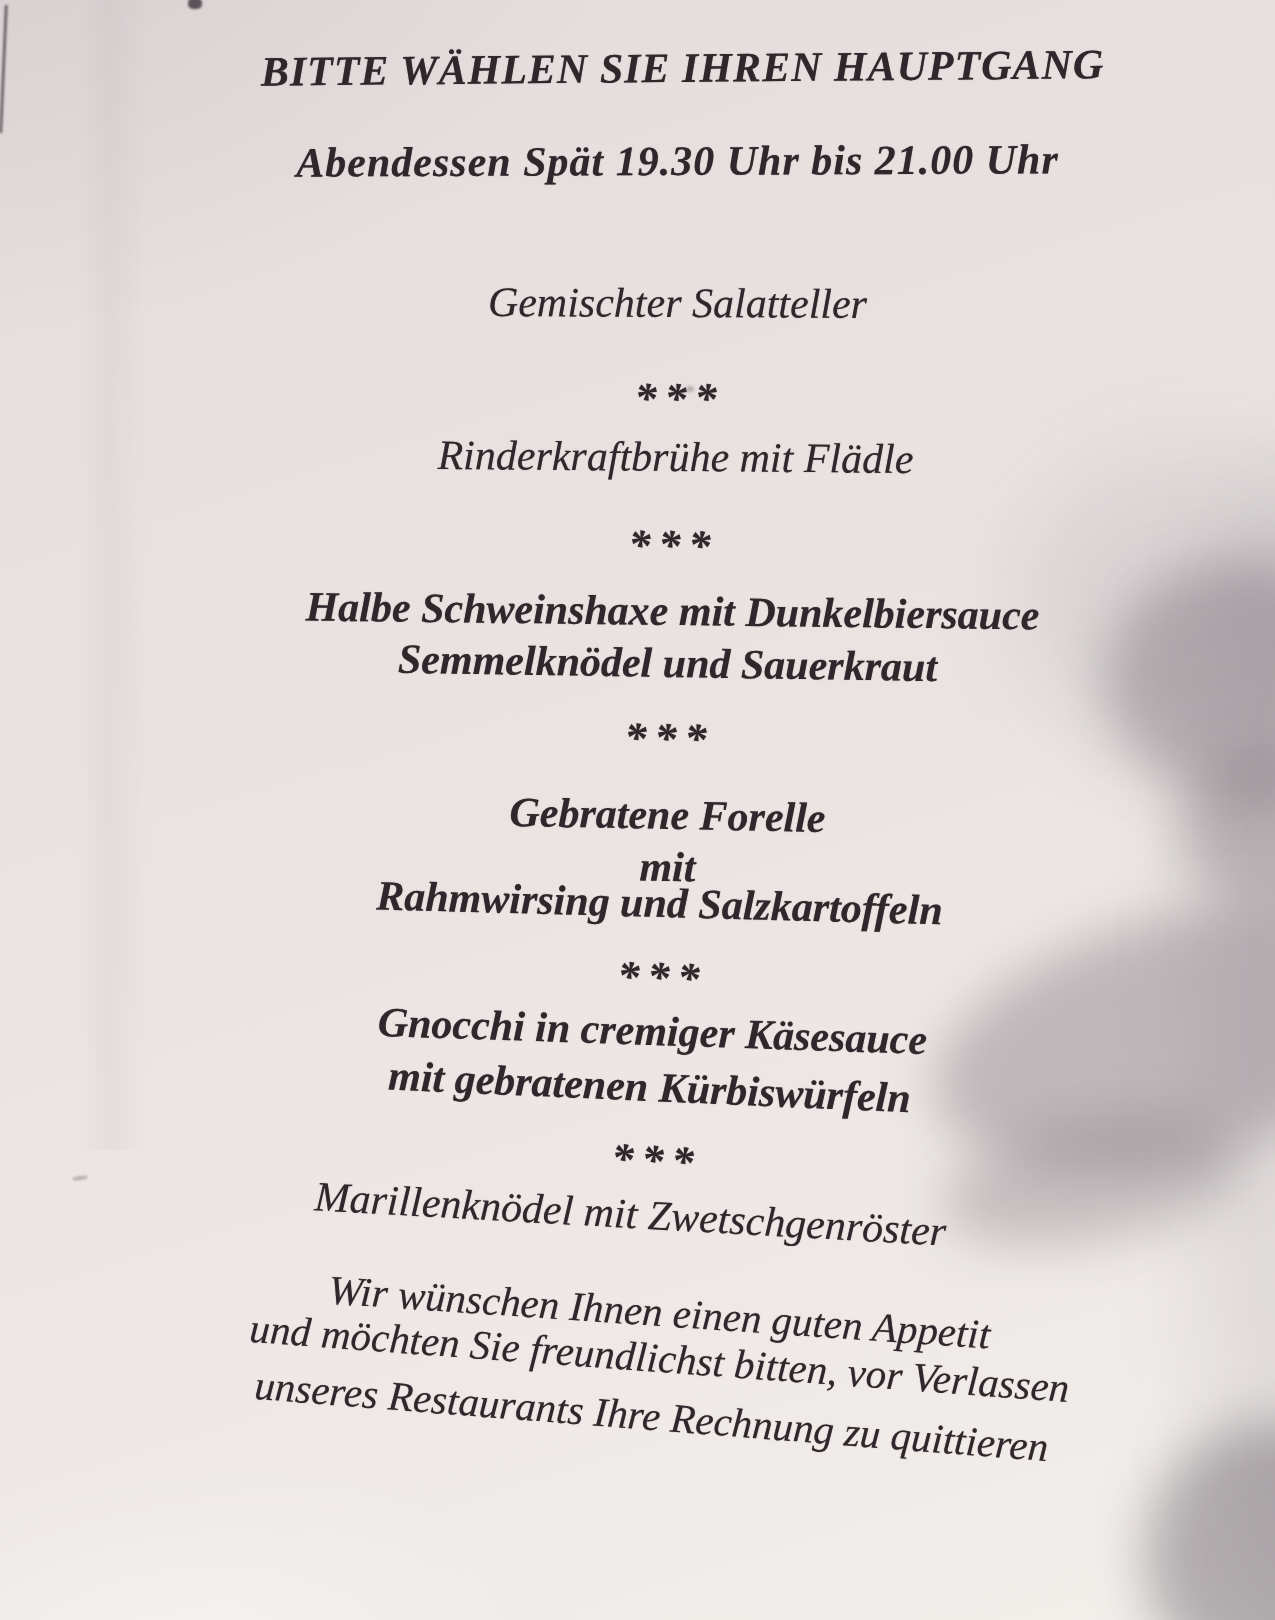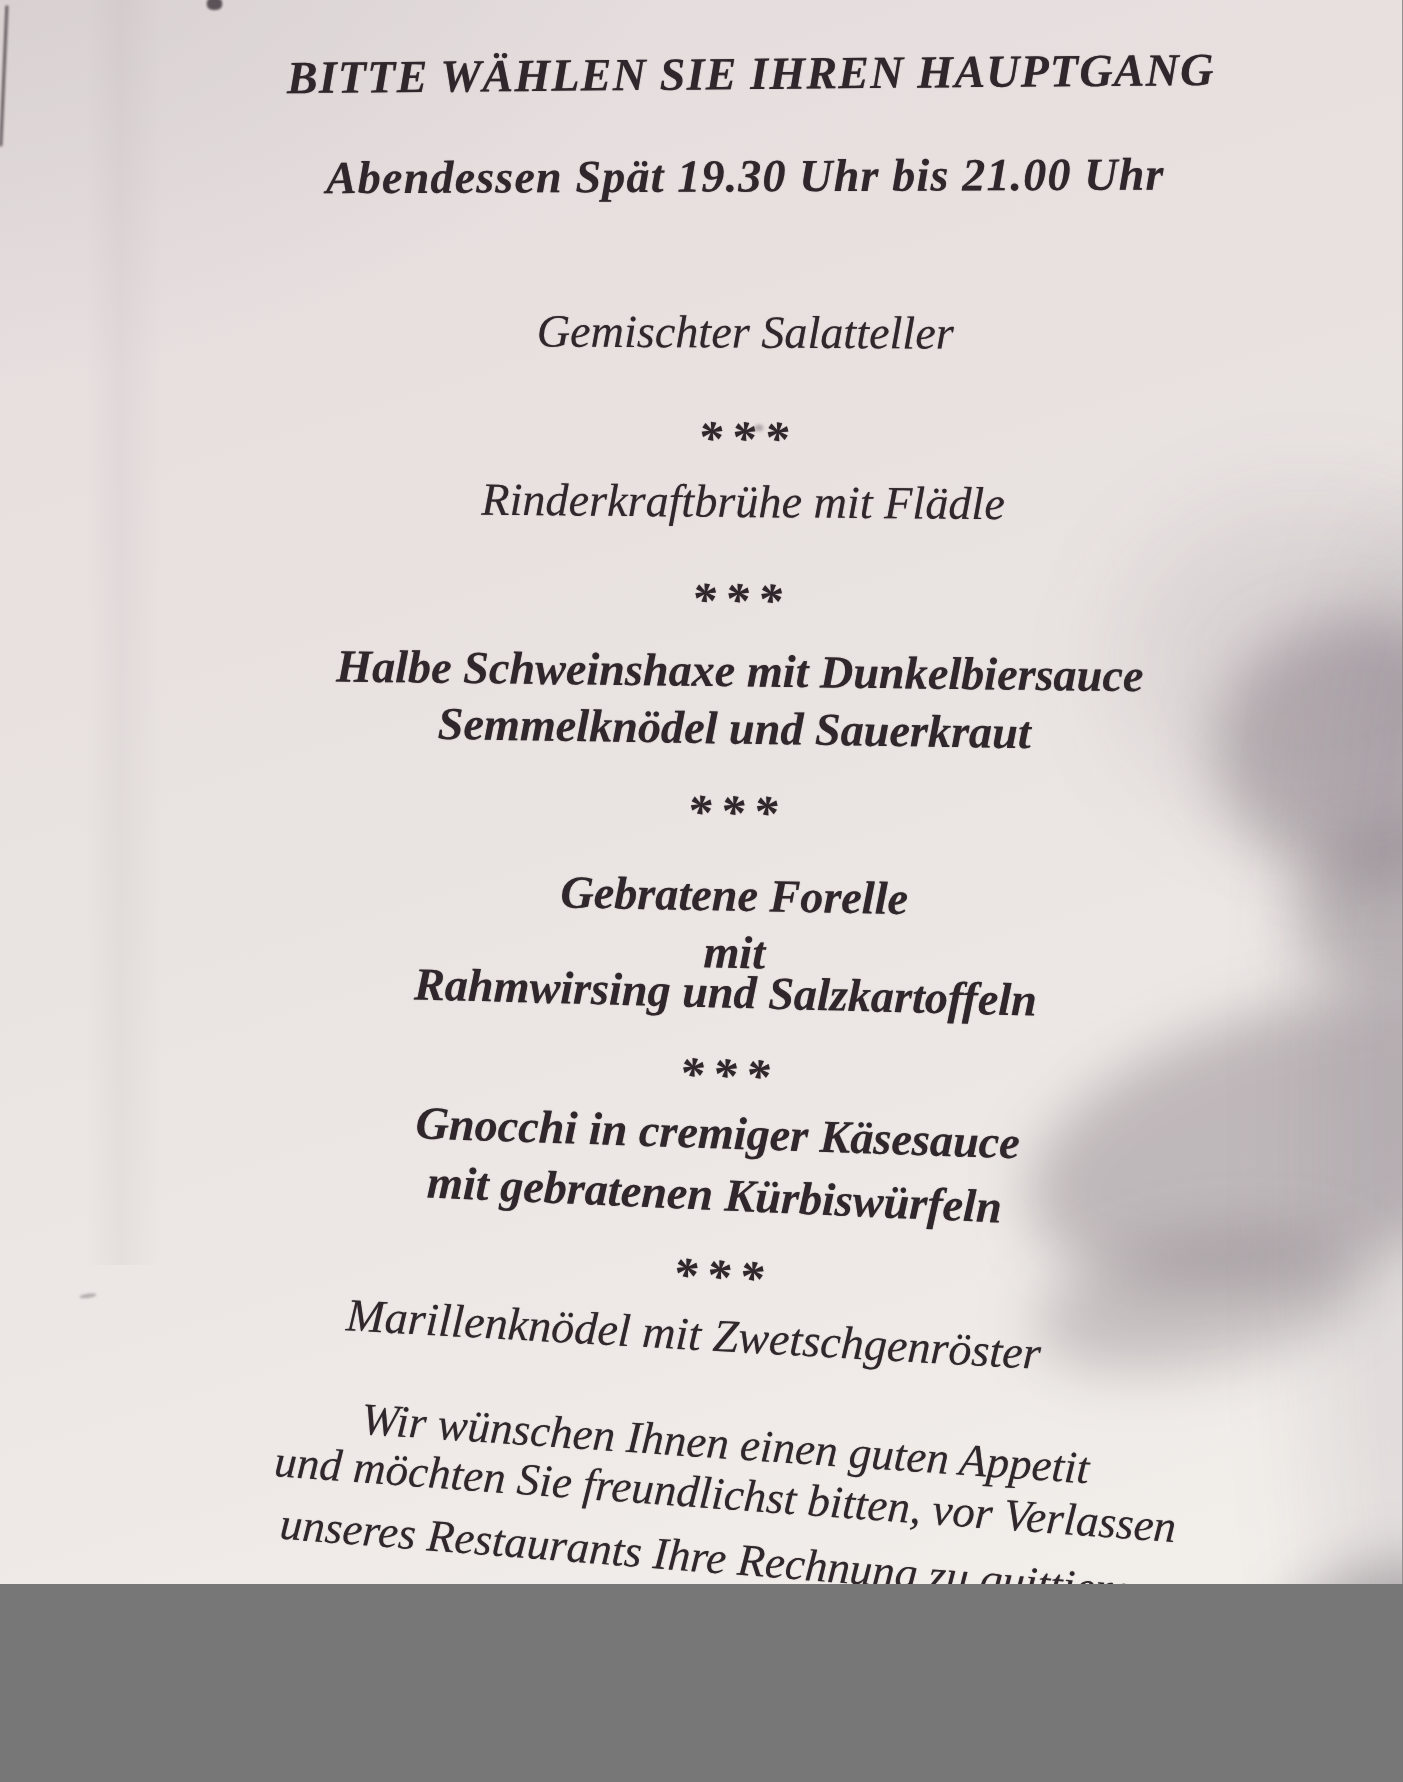--- a/index.html
+++ b/index.html
@@ -1,18 +1,18 @@
 <!DOCTYPE html>
 <html><head>
 <meta charset="utf-8">
 <style>
   html,body{margin:0;padding:0;background:#777;}
   .photo{
     position:relative;
-    width:1275px;height:1440px;
+    width:1275px;height:1620px;
     overflow:hidden;
     background:linear-gradient(163deg,#e3dcdc 0%,#e7e0df 22%,#e9e3e1 48%,#eee9e6 76%,#f3efeb 100%);
     font-family:"Liberation Serif","DejaVu Serif",serif;
   }
   
   .tint-top-left{position:absolute;inset:0;pointer-events:none;
     background:radial-gradient(1150px 760px at -6% -8%,rgba(104,92,99,0.12),rgba(104,92,99,0) 62%);}
   .crease-band{position:absolute;left:78px;top:0;width:70px;height:1150px;pointer-events:none;
     background:linear-gradient(90deg,rgba(92,82,88,0) 0%,rgba(92,82,88,0.05) 45%,rgba(92,82,88,0) 100%);}
   .sheen-bottom-left{position:absolute;left:-120px;top:1330px;width:860px;height:420px;pointer-events:none;

